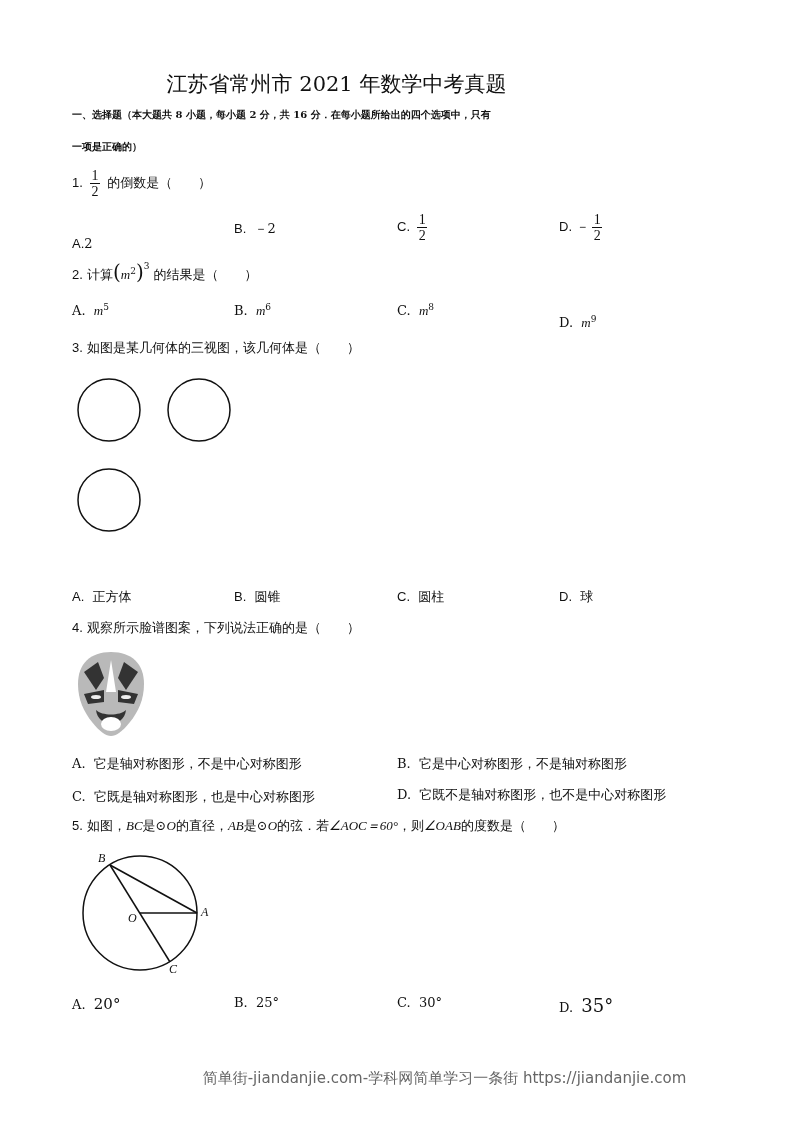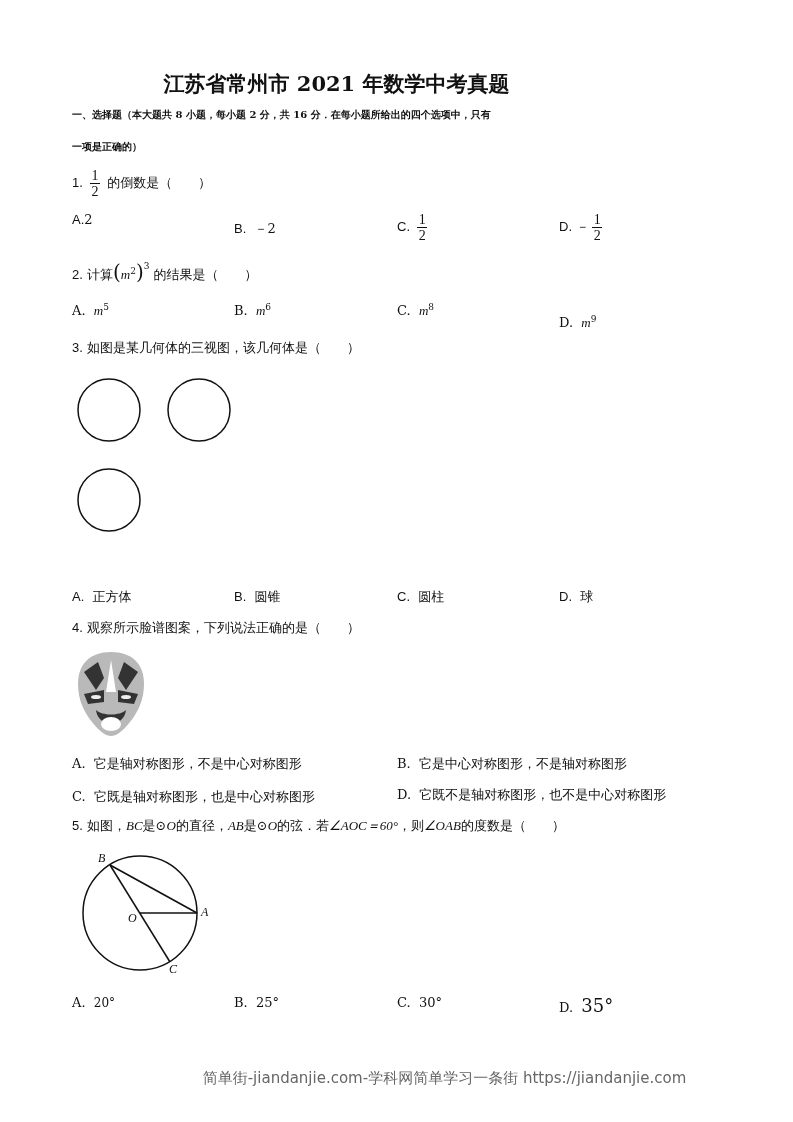--- a/index.html
+++ b/index.html
@@ -1,19 +1,19 @@
 <!DOCTYPE html>
 <html><head>
 <meta charset="utf-8">
 <style>
   html, body { margin:0; padding:0; background:#fff; }
   body { width:793px; height:1122px; position:relative; overflow:hidden; color:#111;
          font-family:"DejaVu Serif", serif; }
   .abs { position:absolute; white-space:nowrap; }
-  .title { left:0; width:673px; top:70px; text-align:center; font-size:21px; font-weight:bold; }
+  .title { left:0; width:673px; top:70px; text-align:center; font-size:21px; font-weight:normal; }
   .section { left:72px; font-size:10px; font-weight:bold; }
   .q { font-size:13px; left:72px; }
   .num { font-family:"Liberation Sans", sans-serif; }
   .opt { font-size:13px; }
   .sans { font-family:"Liberation Sans", sans-serif; }
   .mi { font-style:italic; font-family:"Liberation Serif", serif; }
   .frac { display:inline-flex; flex-direction:column; align-items:center; vertical-align:middle;
           font-family:"Liberation Serif", serif; font-size:14px; line-height:15px; margin:0 3px; }
   .frac .bar { width:10px; border-top:1px solid #111; }
   sup { font-size:9px; }
@@ -30,21 +30,21 @@
 
 <div class="abs q" style="top:168px">
   <span class="num">1.</span>
   <span class="frac">
       <span>1</span>
       <span class="bar"></span>
       <span>2</span>
     </span>
   <span>的倒数是（　　）</span>
 </div>
-<div class="abs opt" style="left:72px;top:212px"><span class="sans">A.</span><span>2</span></div>
+<div class="abs opt" style="left:72px;top:236px"><span class="sans">A.</span><span>2</span></div>
 <div class="abs opt" style="left:234px;top:220px"><span class="sans">B.</span>&nbsp;&nbsp;<span>－2</span></div>
 <div class="abs opt" style="left:397px;top:212px"><span class="sans">C.</span>&nbsp;<span class="frac">
       <span>1</span>
       <span class="bar"></span>
       <span>2</span>
     </span></div>
 <div class="abs opt" style="left:559px;top:212px"><span class="sans">D.</span>&nbsp;<span>－</span><span class="frac">
       <span>1</span>
       <span class="bar"></span>
       <span>2</span>
@@ -108,18 +108,18 @@
 </div>
 <div class="abs opt" style="left:72px;top:755px"><span>A.</span>&nbsp;&nbsp;<span>它是轴对称图形，不是中心对称图形</span></div>
 <div class="abs opt" style="left:397px;top:755px"><span>B.</span>&nbsp;&nbsp;<span>它是中心对称图形，不是轴对称图形</span></div>
 <div class="abs opt" style="left:72px;top:788px"><span>C.</span>&nbsp;&nbsp;<span>它既是轴对称图形，也是中心对称图形</span></div>
 <div class="abs opt" style="left:397px;top:786px"><span>D.</span>&nbsp;&nbsp;<span>它既不是轴对称图形，也不是中心对称图形</span></div>
 
 <div class="abs q" style="top:817px">
   <span class="num">5.</span>
   <span>如图，</span><span class="mi">BC</span><span>是⊙</span><span class="mi">O</span><span>的直径，</span><span class="mi">AB</span><span>是⊙</span><span class="mi">O</span><span>的弦．若</span><span class="mi">∠AOC＝60°</span><span>，则</span><span class="mi">∠OAB</span><span>的度数是（　　）</span>
 </div>
-<div class="abs opt" style="left:72px;top:995px"><span>A.</span>&nbsp;&nbsp;<span style="font-size:12px">20°</span></div>
+<div class="abs opt" style="left:72px;top:995px"><span>A.</span>&nbsp;&nbsp;<span style="font-size:15px">20°</span></div>
 <div class="abs opt" style="left:234px;top:995px"><span>B.</span>&nbsp;&nbsp;<span style="font-size:13px">25°</span></div>
 <div class="abs opt" style="left:397px;top:995px"><span>C.</span>&nbsp;&nbsp;<span>30°</span></div>
 <div class="abs opt" style="left:559px;top:995px"><span>D.</span>&nbsp;&nbsp;<span style="font-size:18px">35°</span></div>
 
 <div class="abs footer">简单街-jiandanjie.com-学科网简单学习一条街 https://jiandanjie.com</div>
 
 </body></html>

